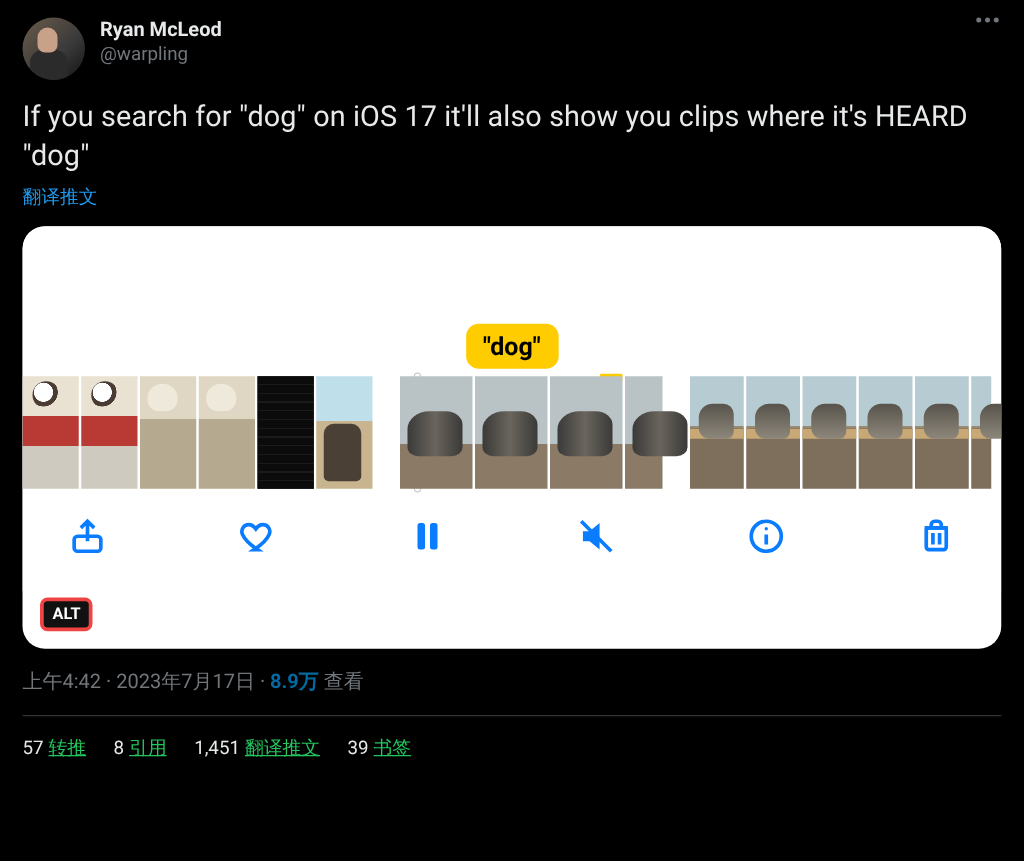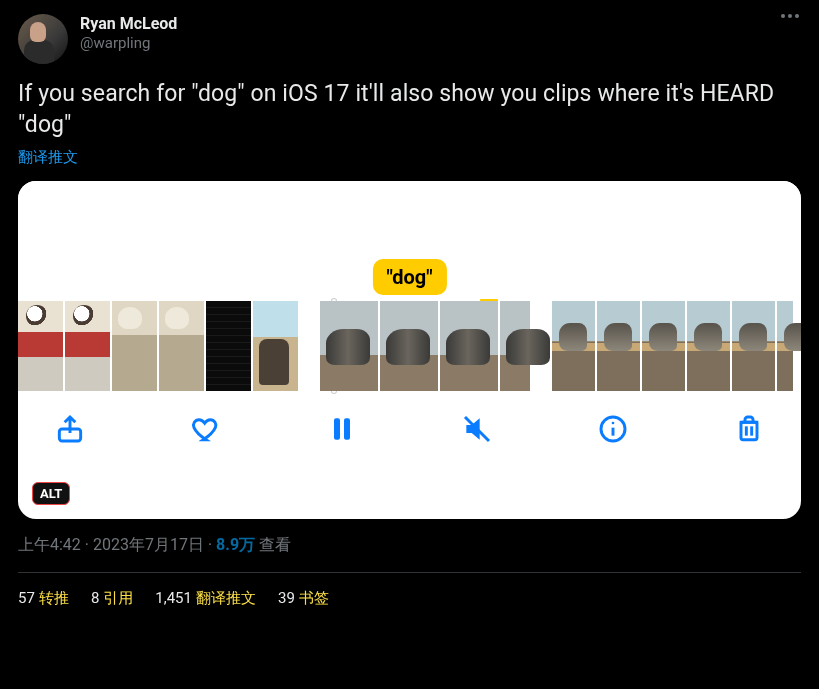--- a/index.html
+++ b/index.html
@@ -41,28 +41,28 @@
   .th-e::before{content:"";position:absolute;left:6px;top:28px;width:44px;height:36px;background:linear-gradient(90deg,#3a3a38,#6a655d,#3a3a38);border-radius:40% 30% 20% 20%;}
   .g2 .playhead { position:absolute; left: 12px; top:-2px; width: 4px; height: 94px; background:#fff; border-radius:2px; box-shadow:0 0 0 1px rgba(0,0,0,.2);}
 
   .th-f { background: linear-gradient(#b7cbd2 0 44%, #9b8a72 44% 46%, #7d6f5c 46% 100%); position:relative;}
   .th-f::before{content:"";position:absolute;left:0;top:42px;right:0;height:8px;background:#c8a874;}
   .th-f::after{content:"";position:absolute;left:7px;top:22px;width:28px;height:28px;background:linear-gradient(#58534b,#8d877b);border-radius:40% 30% 20% 30%;}
 
   .toolbar { display: flex; justify-content: space-between; align-items: center; padding: 20px 34px 26px; background:#fff;}
   .ticon { color: #0a7cff; display:flex; align-items:center; justify-content:center; width:36px; height:36px;}
   .ticon svg { width: 32px; height: 32px; stroke: #0a7cff; fill: none; stroke-width: 2.2; }
-  .alt-badge { position: absolute; left: 14px; bottom: 14px; background: #111; color: #fff; border: 1px solid #ef4444; border-radius: 6px; font-size: 13px; font-weight: 700; padding: 3px 7px; }
+  .alt-badge { position: absolute; left: 14px; bottom: 14px; background: #111; color: #fff; border: 3px solid #ef4444; border-radius: 6px; font-size: 13px; font-weight: 700; padding: 3px 7px; }
 
   .meta { margin-top: 16px; color: #71767b; font-size: 16px; }
   .meta .strong { color: #0369a1; font-weight: 700; }
   .sep { border: none; border-top: 1px solid #2f3336; margin: 16px 0 0; }
   .stats { display: flex; gap: 22px; margin-top: 16px; font-size: 15px; }
   .stat .n { color: #e7e9ea; font-weight: 400; margin-right: 4px; }
-  .stat .lbl { color: #fde047; }
+  .stat .lbl { color: #22c55e; text-decoration: underline; }
 </style>
 </head>
 <body>
 
 <div class="tweet">
 
   <div class="header">
     <div class="avatar"></div>
     <div class="names">
       <div class="display-name">Ryan McLeod</div>

